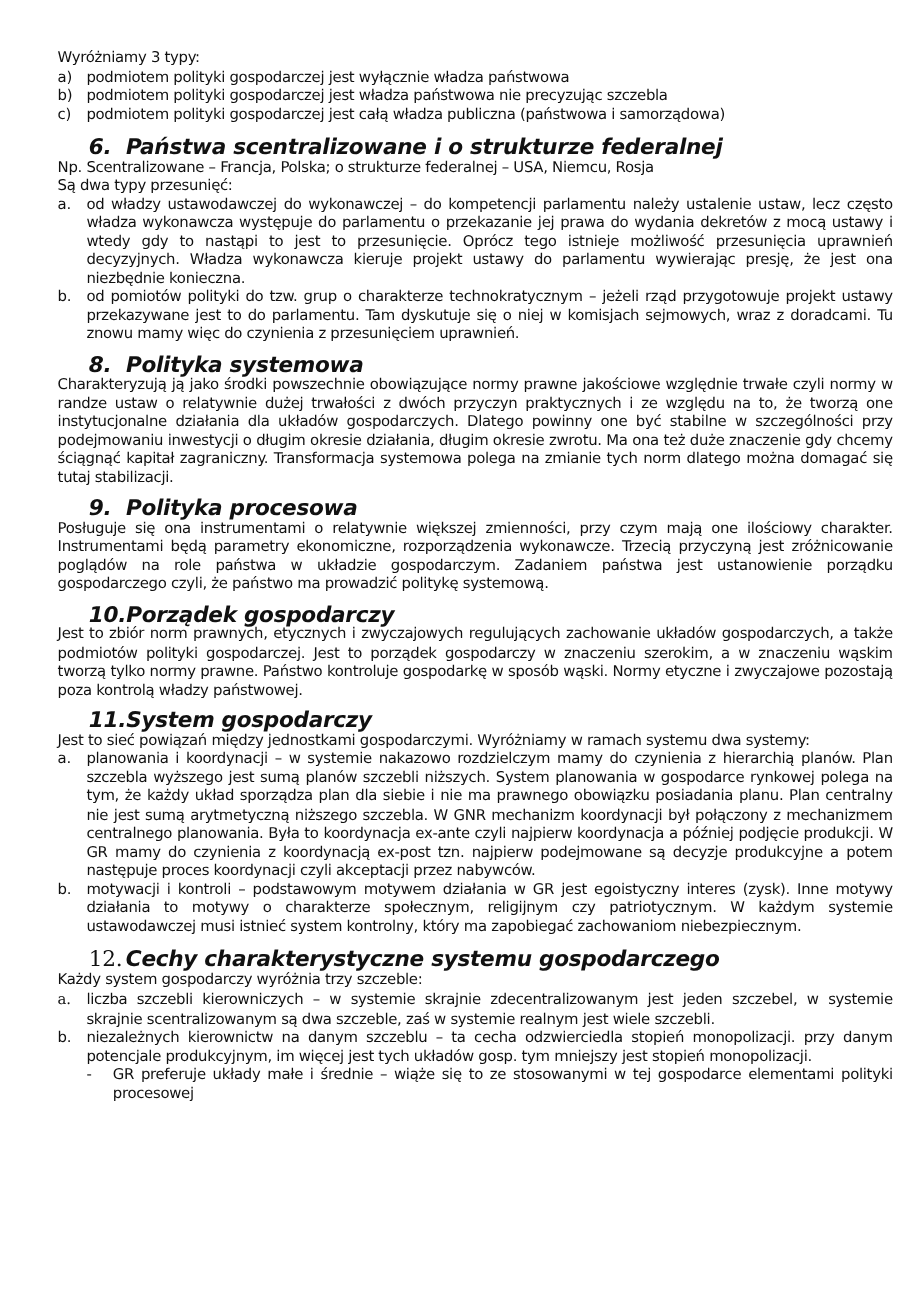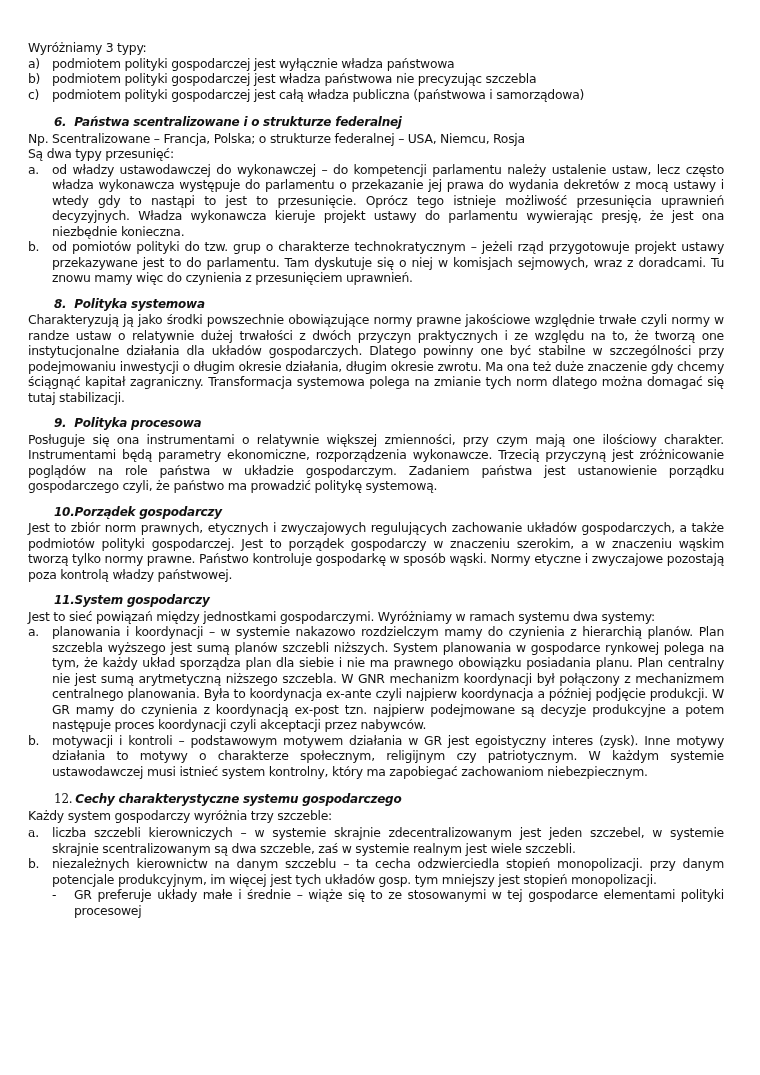--- a/index.html
+++ b/index.html
@@ -1,30 +1,30 @@
 <!DOCTYPE html>
 <html><head>
 <meta charset="utf-8">
 <style>
   html, body { margin: 0; padding: 0; background: #ffffff; }
   body { width: 760px; height: 1075px; overflow: hidden; position: relative; }
   .page {
-    position: absolute; left: 28px; top: 40px; width: 696px;
+    position: absolute; left: 48px; top: 40px; width: 696px;
     font-family: "DejaVu Sans", sans-serif;
     font-size: 12.4px; line-height: 15.5px; color: #111;
     letter-spacing: -0.25px;
   }
   .p { text-align: justify; margin: 0; }
   .list { margin: 0; padding: 0; list-style: none; }
   .li { display: flex; text-align: justify; }
   .marker { width: 24px; flex: none; }
   .litext { flex: 1; text-align: justify; }
   .h {
     font-weight: bold; font-style: italic; margin: 11px 0 0 26px;
-    font-size: 12px;
+    font-size: 18px;
   }
   .h .num { font-style: italic; }
   .h .num-serif { font-family: "DejaVu Serif", serif; font-weight: normal; font-style: normal; margin-right: 3px; }
   .sub { display: flex; margin-left: 24px; }
   .sub .marker { width: 22px; }
 </style>
 </head>
 <body>
 
 <div class="page">

